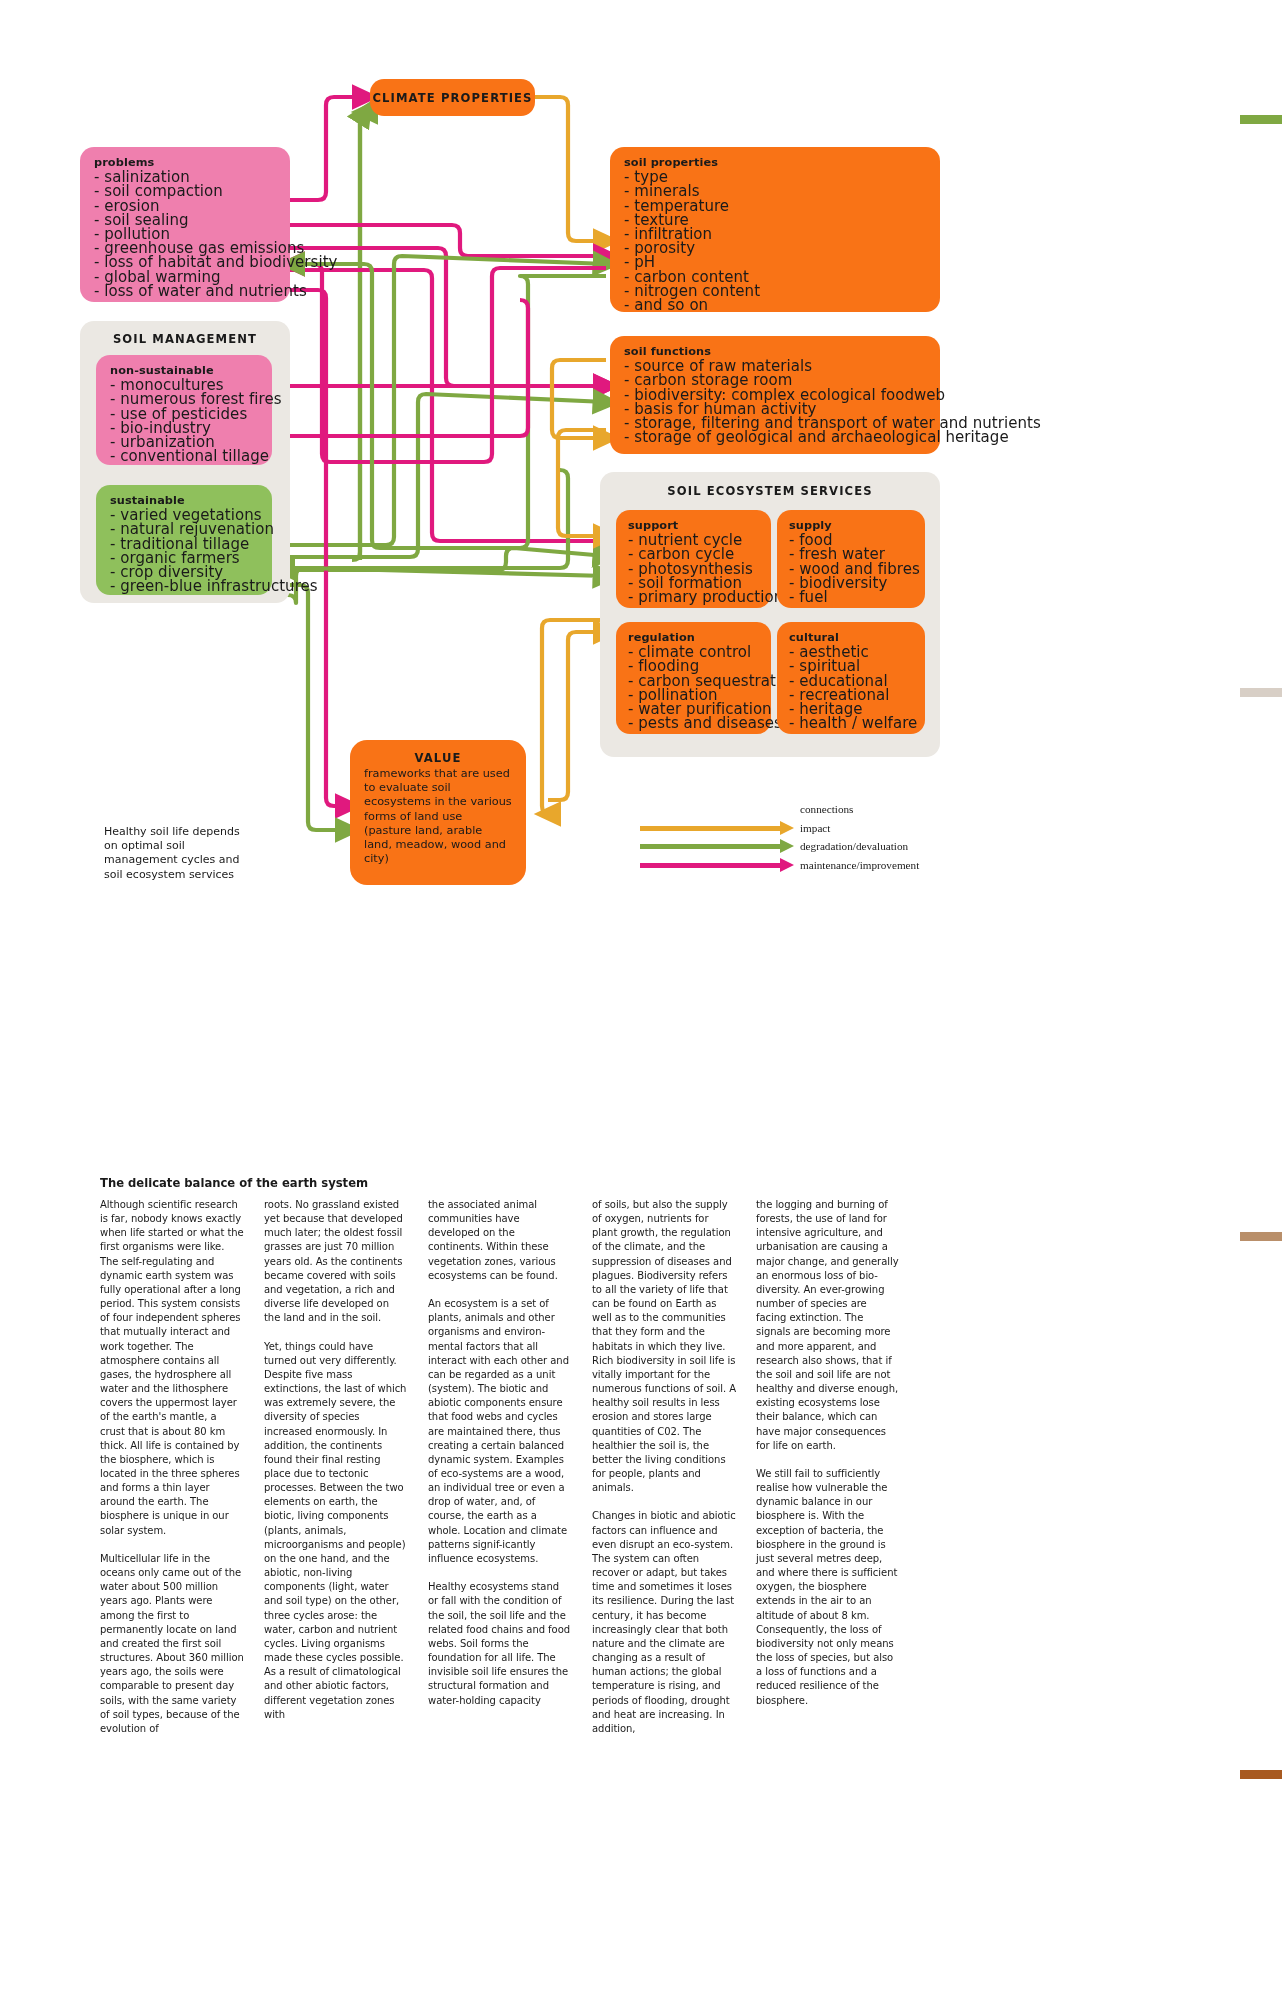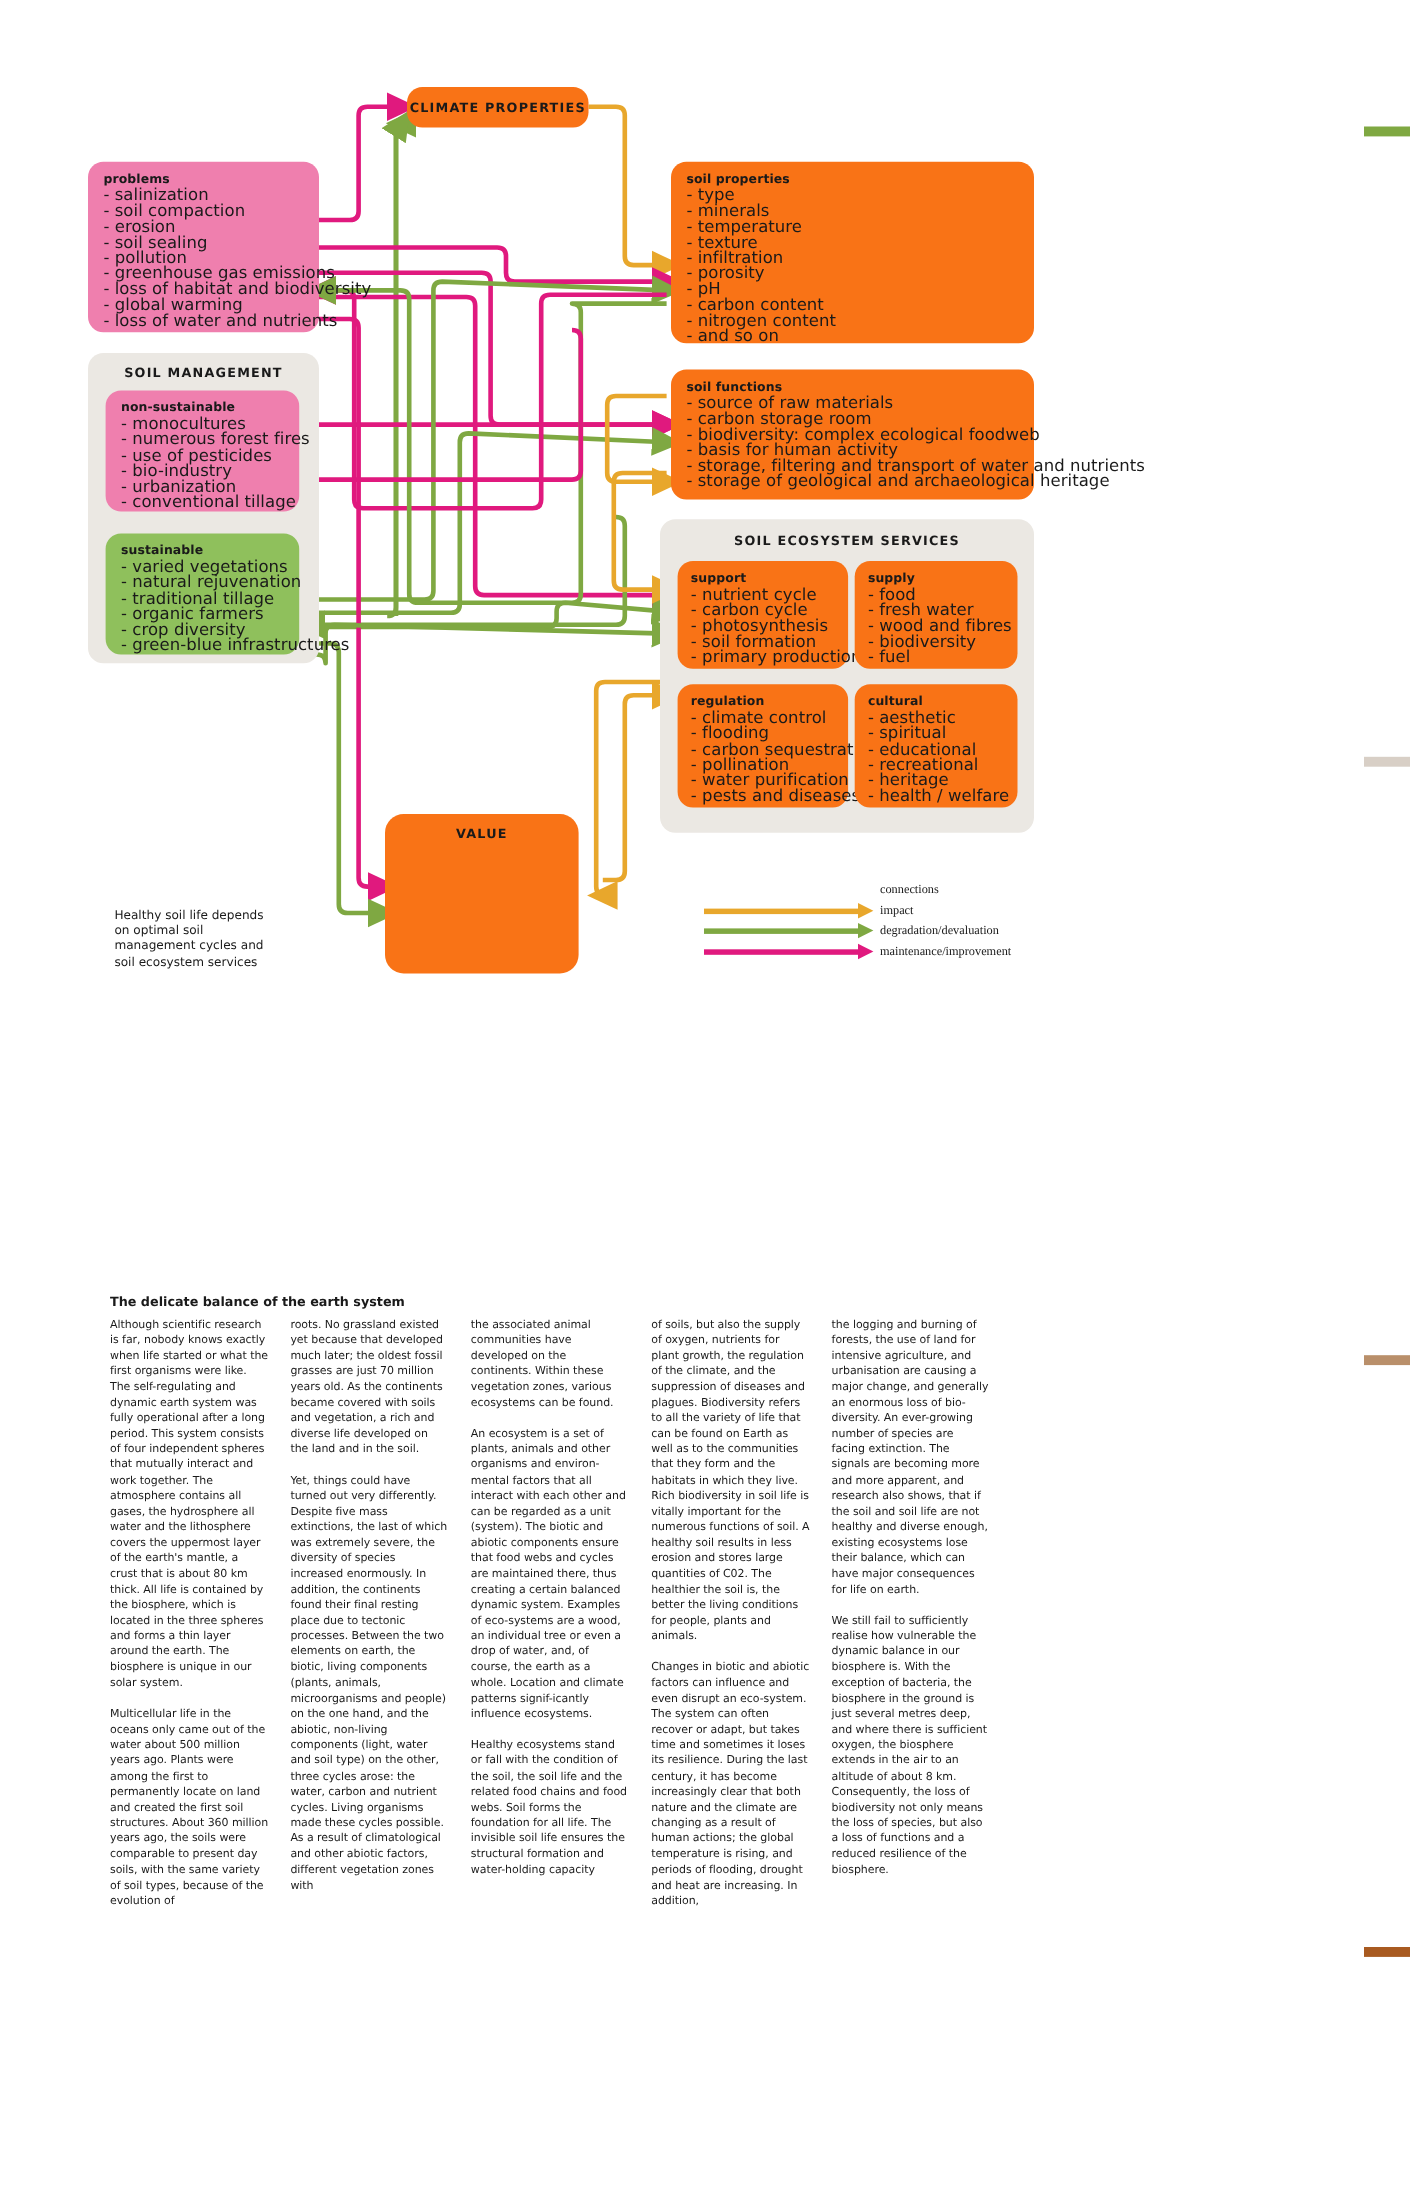--- a/index.html
+++ b/index.html
@@ -214,20 +214,21 @@
       <div class="b-li">- educational</div>
       <div class="b-li">- recreational</div>
       <div class="b-li">- heritage</div>
       <div class="b-li">- health / welfare</div>
     </div>
   </div>
 
   <div class="box tan" style="left:350px;top:740px;width:176px;height:145px;border-radius:17px;">
     <div style="padding:11px 14px 0 14px;">
       <div class="cap-title" style="letter-spacing:1.1px;">VALUE</div>
+      <div style="font-size:11.3px;line-height:14.2px;margin-top:2px;">frameworks that are used to evaluate soil ecosystems in the various forms of land use (pasture land, arable land, meadow, wood and city)</div>
     </div>
   </div>
 
   <div class="note" style="left:104px;top:825px;width:150px;">Healthy soil life depends on optimal soil management cycles and soil ecosystem services</div>
 
   <div class="legend" style="left:640px;top:800px;width:320px;font-family:Liberation Serif, serif;">
     <div class="legend-row">
       <div class="legend-label">connections</div>
     </div>
     <div class="legend-row">

